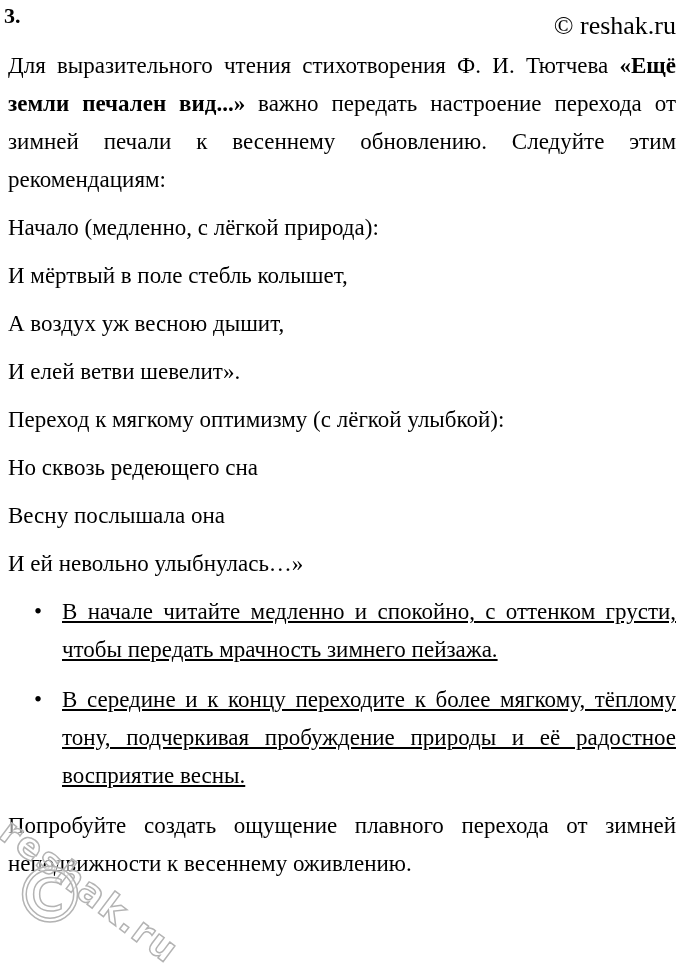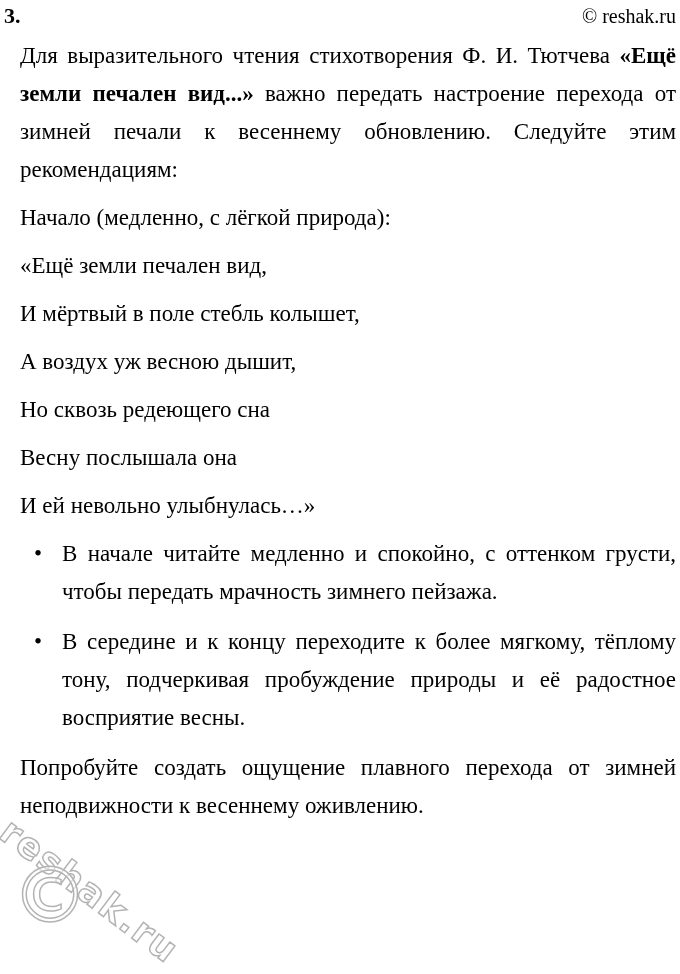--- a/index.html
+++ b/index.html
@@ -27,32 +27,34 @@
     justify-content: space-between;
     align-items: flex-start;
     line-height: 28px;
     margin-bottom: 7px;
   }
   .task-number {
     font-weight: bold;
     font-size: 22px;
   }
   .copyright {
-    font-size: 20px;
+    font-size: 26px;
+    margin-top: 10px;
   }
   p {
-    margin: 0 0 10px 16px;
+    margin: 0 0 10px 4px;
   }
   .just {
     text-align: justify;
   }
   ul.dots {
     list-style: none;
     margin: 0 0 2px 0;
     padding: 0;
+    text-decoration: underline;
   }
   ul.dots li {
     position: relative;
     padding-left: 58px;
     text-align: justify;
     margin-bottom: 12px;
   }
   ul.dots li::before {
     content: "\2022";
     position: absolute;
@@ -102,24 +104,25 @@
 
   <div class="doc-header">
     <span class="task-number">3.</span>
     <span class="copyright">© reshak.ru</span>
   </div>
 
   <p class="just"><span>Для выразительного чтения стихотворения Ф. И. Тютчева </span><b>«Ещё земли печален вид...»</b><span> важно передать настроение перехода от зимней печали к весеннему обновлению. Следуйте этим рекомендациям:</span></p>
 
   <p>Начало (медленно, с лёгкой природа):</p>
 
-  <p>«Ещё земли печален вид,</p>
   <p>И мёртвый в поле стебль колышет,</p>
   <p>А воздух уж весною дышит,</p>
+  <p>И елей ветви шевелит».</p>
 
+  <p>Переход к мягкому оптимизму (с лёгкой улыбкой):</p>
 
   <p>Но сквозь редеющего сна</p>
   <p>Весну послышала она</p>
   <p>И ей невольно улыбнулась…»</p>
 
 
   <ul class="dots">
     <li>В начале читайте медленно и спокойно, с оттенком грусти, чтобы передать мрачность зимнего пейзажа.</li>
     <li>В середине и к концу переходите к более мягкому, тёплому тону, подчеркивая пробуждение природы и её радостное восприятие весны.</li>
   </ul>

